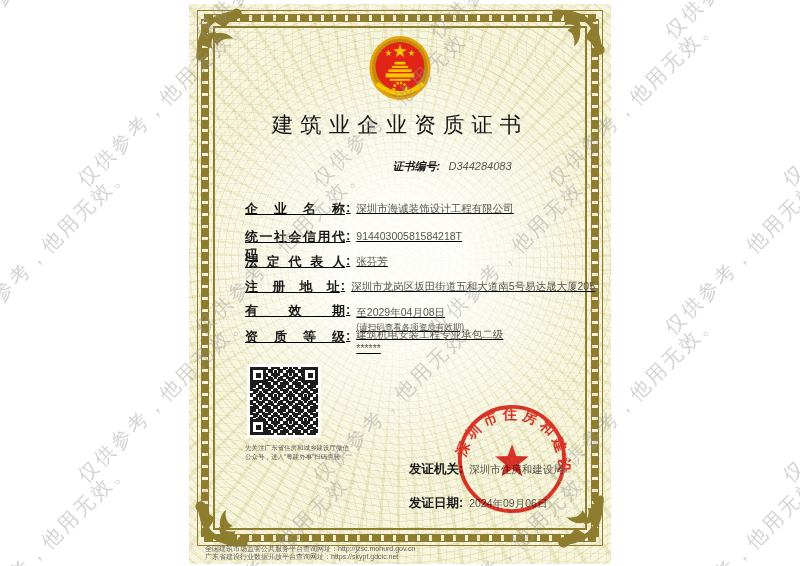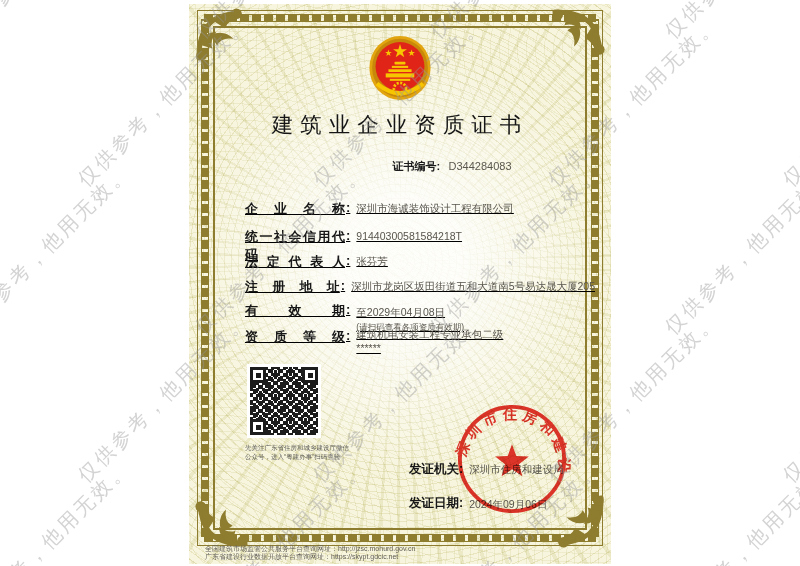--- a/index.html
+++ b/index.html
@@ -44,21 +44,21 @@
   .corner.tr { right:4px; top:2px; transform:rotate(90deg); }
   .corner.br { right:4px; bottom:14px; transform:rotate(180deg); }
   .corner.bl { left:4px; bottom:14px; transform:rotate(270deg); }
 
   
   .emblem { position:absolute; left:50%; top:30px; transform:translateX(-50%); width:68px; height:76px; z-index:5; }
 
   .title { position:absolute; top:106px; left:0; right:0; text-align:center; z-index:5;
     font-size:21.5px; font-weight:400; letter-spacing:7px; color:#151515; }
 
-  .certno { position:absolute; top:152px; left:0; right:0; text-align:center; padding-left:104px; z-index:5; }
+  .certno { position:absolute; top:152px; left:0; right:0; text-align:center; padding-left:104px; z-index:5;font-style:italic; }
   .certno .lab { font-size:11px; font-weight:700; color:#1b1b1b; }
   .certno .val { font-size:11px; color:#5a574e; margin-left:4px; }
 
   .frow { position:absolute; left:56px; width:350px; display:flex; align-items:flex-start; z-index:5;text-decoration:underline; }
   .flabel { display:inline-block; width:100px; font-size:13px; font-weight:700; color:#171717;
             text-align:justify; text-align-last:justify; }
   .fcolon { font-size:13px; font-weight:700; color:#171717; margin:0 6px 0 1px; }
   .fvalue { font-size:10.5px; color:#57544b; padding-top:2px; white-space:nowrap;text-align:right; }
   .fnote  { font-size:8.5px; color:#57544b; margin-top:2px; }
   .qline  { font-size:10.5px; color:#57544b; line-height:13.5px; white-space:nowrap; }
@@ -70,21 +70,21 @@
   .qr-mod { position:absolute; inset:3px; background:
       repeating-conic-gradient(#1c1c1c 0% 25%, rgba(0,0,0,0) 0% 50%) 0 0/6px 6px,
       repeating-conic-gradient(#1c1c1c 0% 25%, rgba(0,0,0,0) 0% 50%) 3px 2px/10px 8px; }
   .qf { position:absolute; width:16px; height:16px; border:3px solid #1c1c1c; background:#fff; z-index:7; }
   .qf::after { content:""; position:absolute; inset:2.5px; background:#1c1c1c; }
   .qf.tl{top:3px;left:3px}.qf.tr{top:3px;right:3px}.qf.bl{bottom:3px;left:3px}
   .qr-caption { position:absolute; left:56px; top:440px; width:104px; z-index:6;
     font-size:6.5px; line-height:8.5px; color:#5a5a55; }
 
   .issuer-row { position:absolute; left:220px; top:457px; z-index:5; display:flex; align-items:flex-start; }
-  .date-row   { position:absolute; left:220px; top:491px; z-index:5; display:flex; align-items:center; }
+  .date-row   { position:absolute; left:220px; top:491px; z-index:5; display:flex; align-items:flex-start; }
   .brow-lab { font-size:12.5px; font-weight:700; color:#171717; }
   .brow-val { font-size:10.5px; color:#57544b; margin-left:6px; padding-top:2px; white-space:nowrap; }
 
   .seal { position:absolute; left:264px; top:396px; width:118px; height:118px; z-index:10;
           mix-blend-mode:multiply; opacity:0.92; }
 
   .footer { position:absolute; left:16px; top:541px; z-index:5; }
   .footer div { font-size:7px; line-height:8px; color:#63605a; white-space:nowrap; }
 </style>
 </head>

